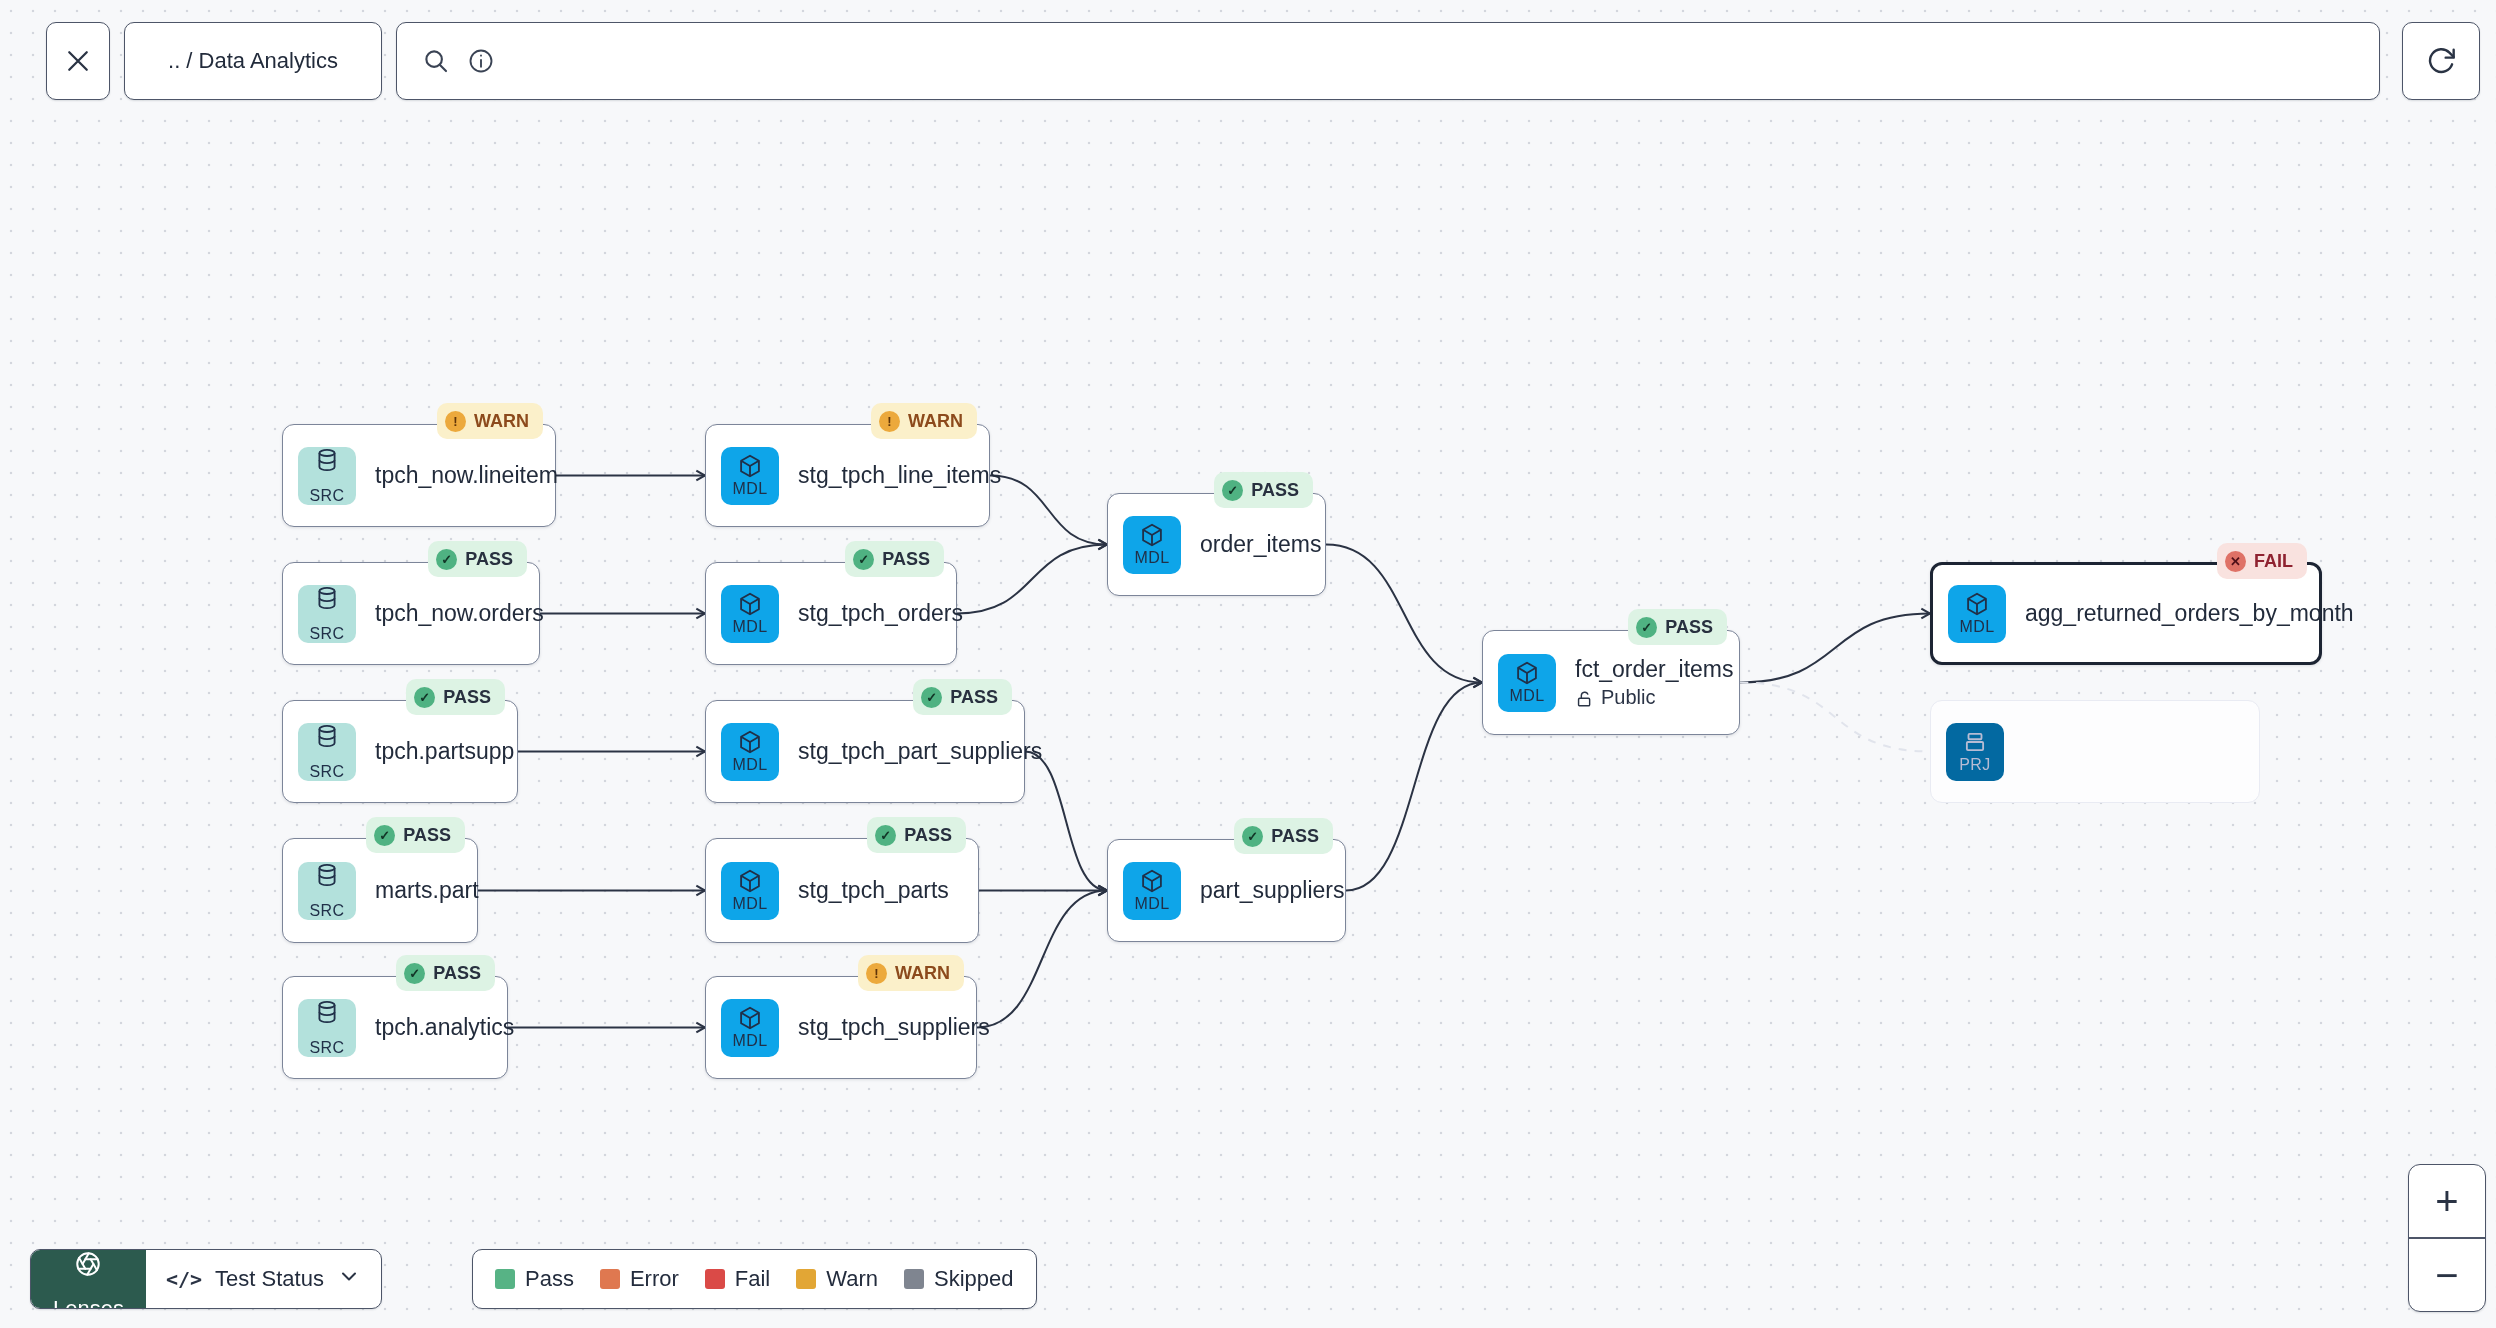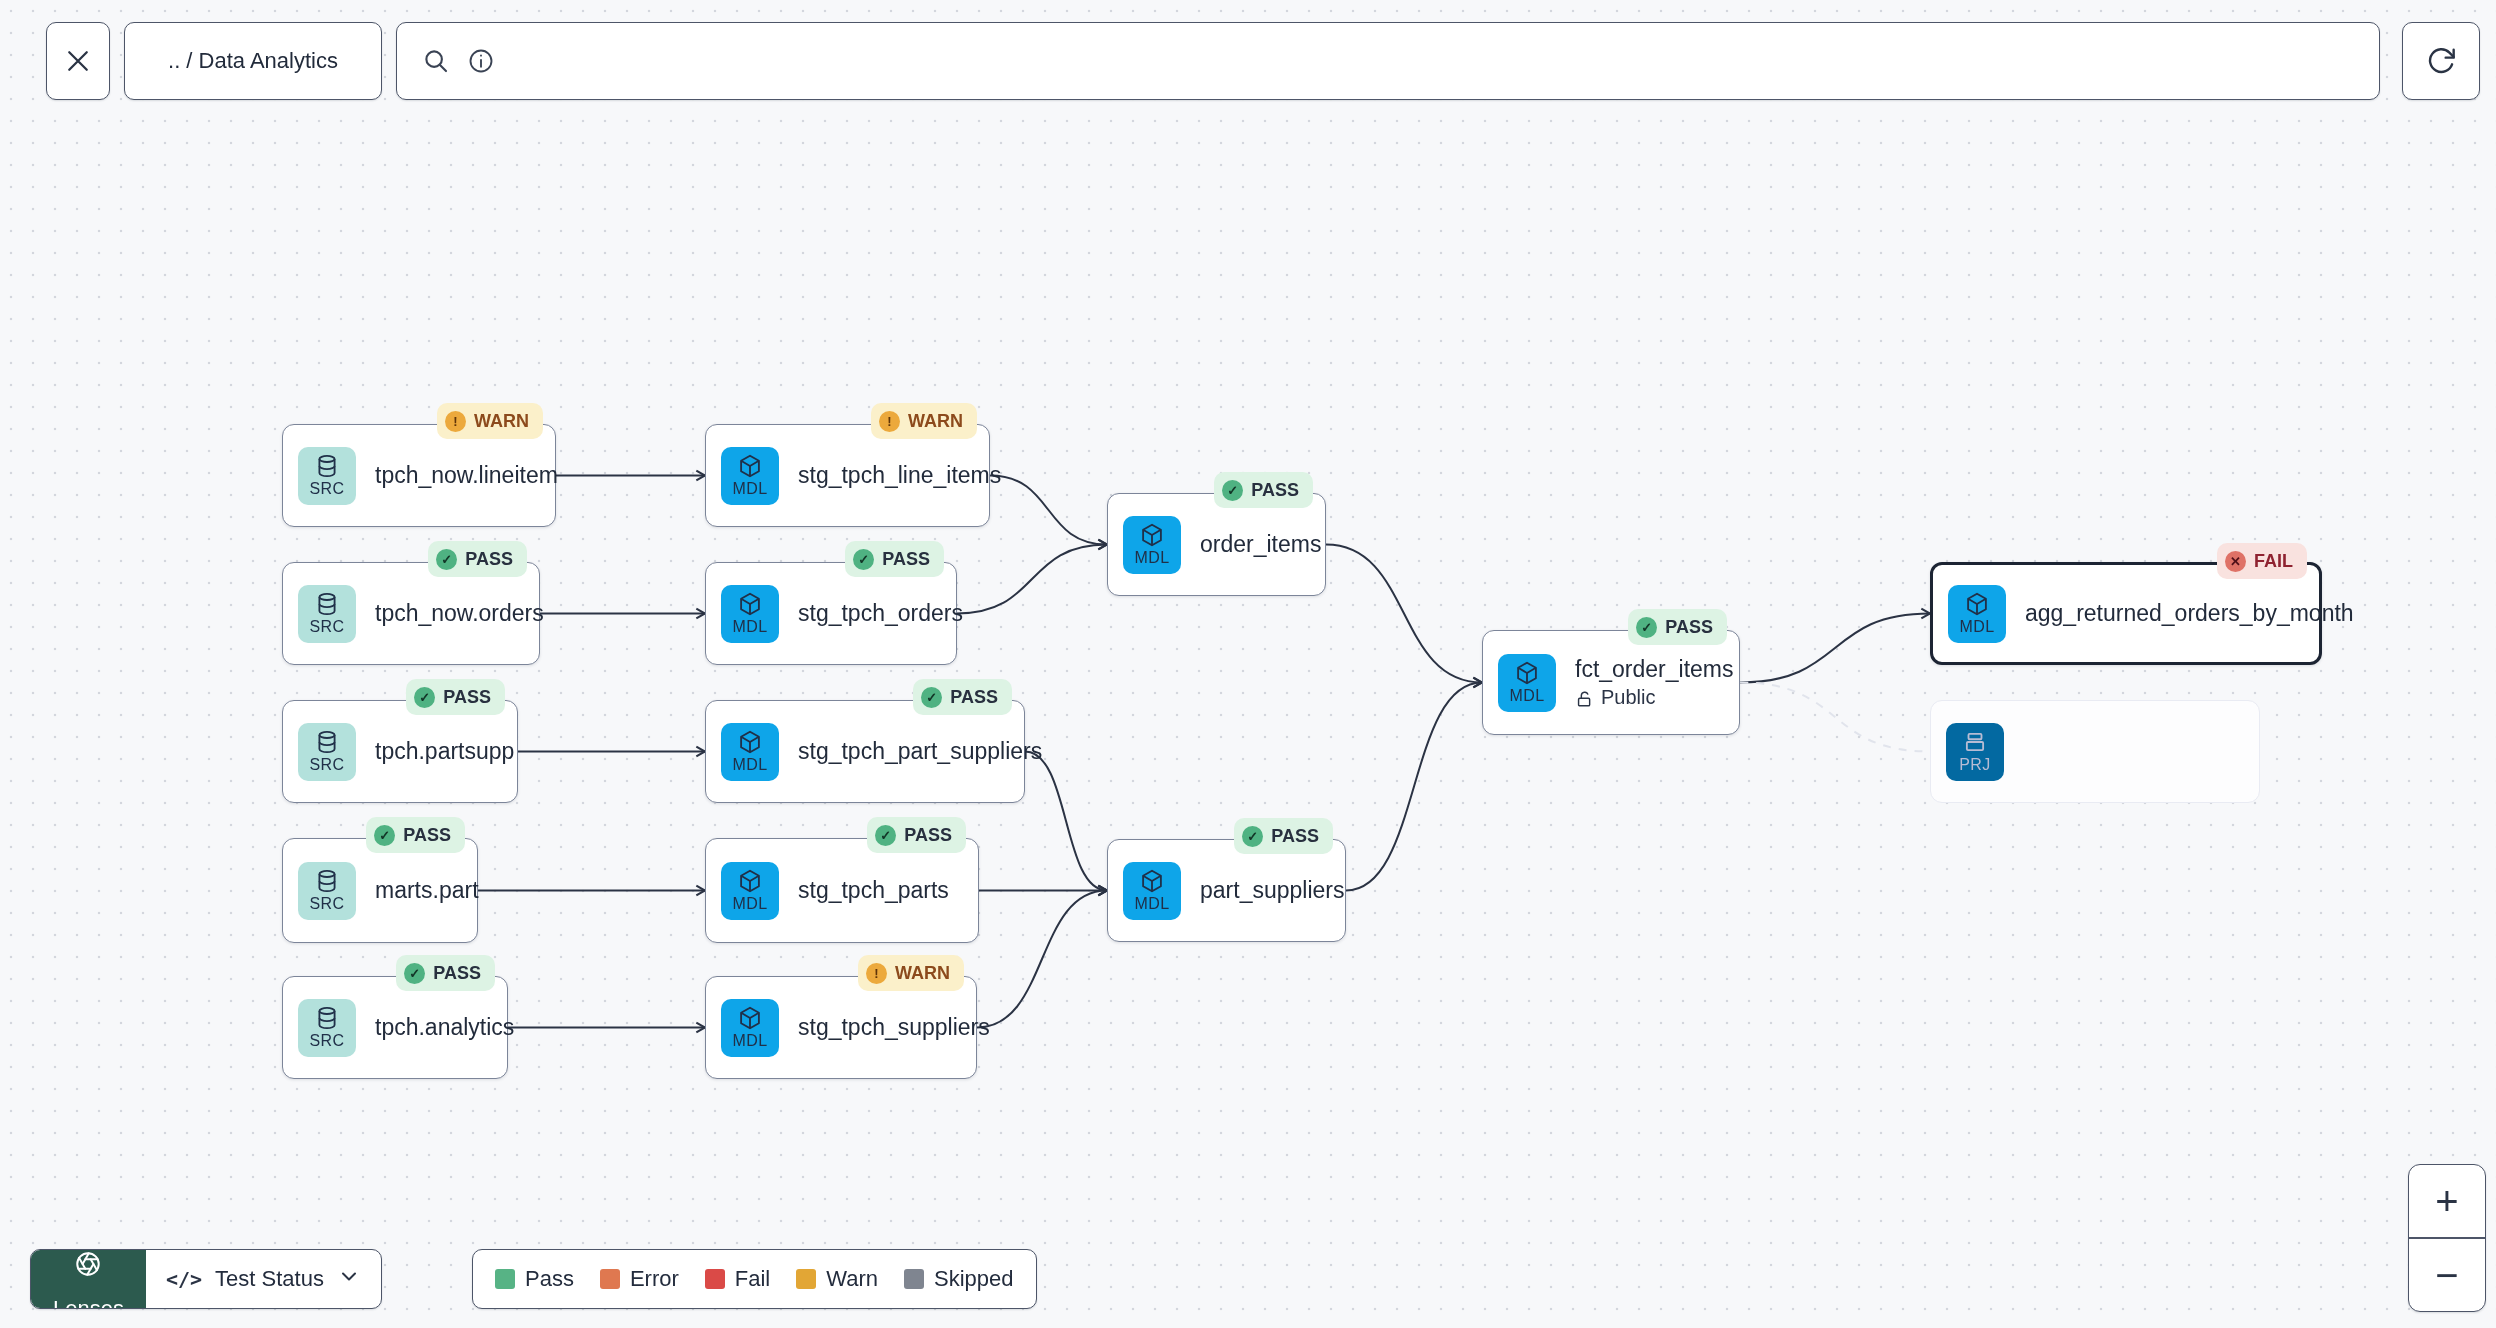--- a/index.html
+++ b/index.html
@@ -26,21 +26,21 @@
   #edges{position:absolute;left:0;top:0;pointer-events:none;}
   .edge{fill:none;stroke:#2b3344;stroke-width:2px;}
   .edge.dashed{stroke:#e1e4ec;stroke-dasharray:8 8;}
   .node{position:absolute;box-sizing:border-box;background:#fff;
       border:1.6px solid #7c8599;border-radius:12px;
       display:flex;align-items:center;gap:19px;
       box-shadow:0 1px 3px rgba(35,44,62,.13);cursor:pointer;}
   .node.selected{border:3.5px solid #1c2433;}
   .kbadge{width:58px;height:58px;border-radius:10px;margin-left:15px;flex:0 0 auto;
       display:flex;flex-direction:column;align-items:center;justify-content:center;gap:1px;}
-  .k-SRC{background:#b3e1dc;}
+  .k-SRC{background:#b3e1dc;justify-content:space-between;}
   .k-MDL{background:#0ea5e9;}
   .k-PRJ{background:#edeffb;}
   .kicon svg{display:block;stroke:#203049;}
   .klabel{font-size:16px;font-weight:500;color:#203049;letter-spacing:.4px;}
   .nbody{display:flex;flex-direction:column;gap:3px;min-width:0;}
   .nlabel{font-size:23px;color:#222b3b;white-space:nowrap;}
   .nsub{display:flex;align-items:flex-end;gap:7px;font-size:20px;color:#2b3446;}
   .nsub svg{display:block;stroke:#2b3446;}
   .status{position:absolute;top:-22px;right:12px;height:36px;border-radius:10px;
       display:flex;align-items:center;gap:8px;padding:0 14px 0 8px;

